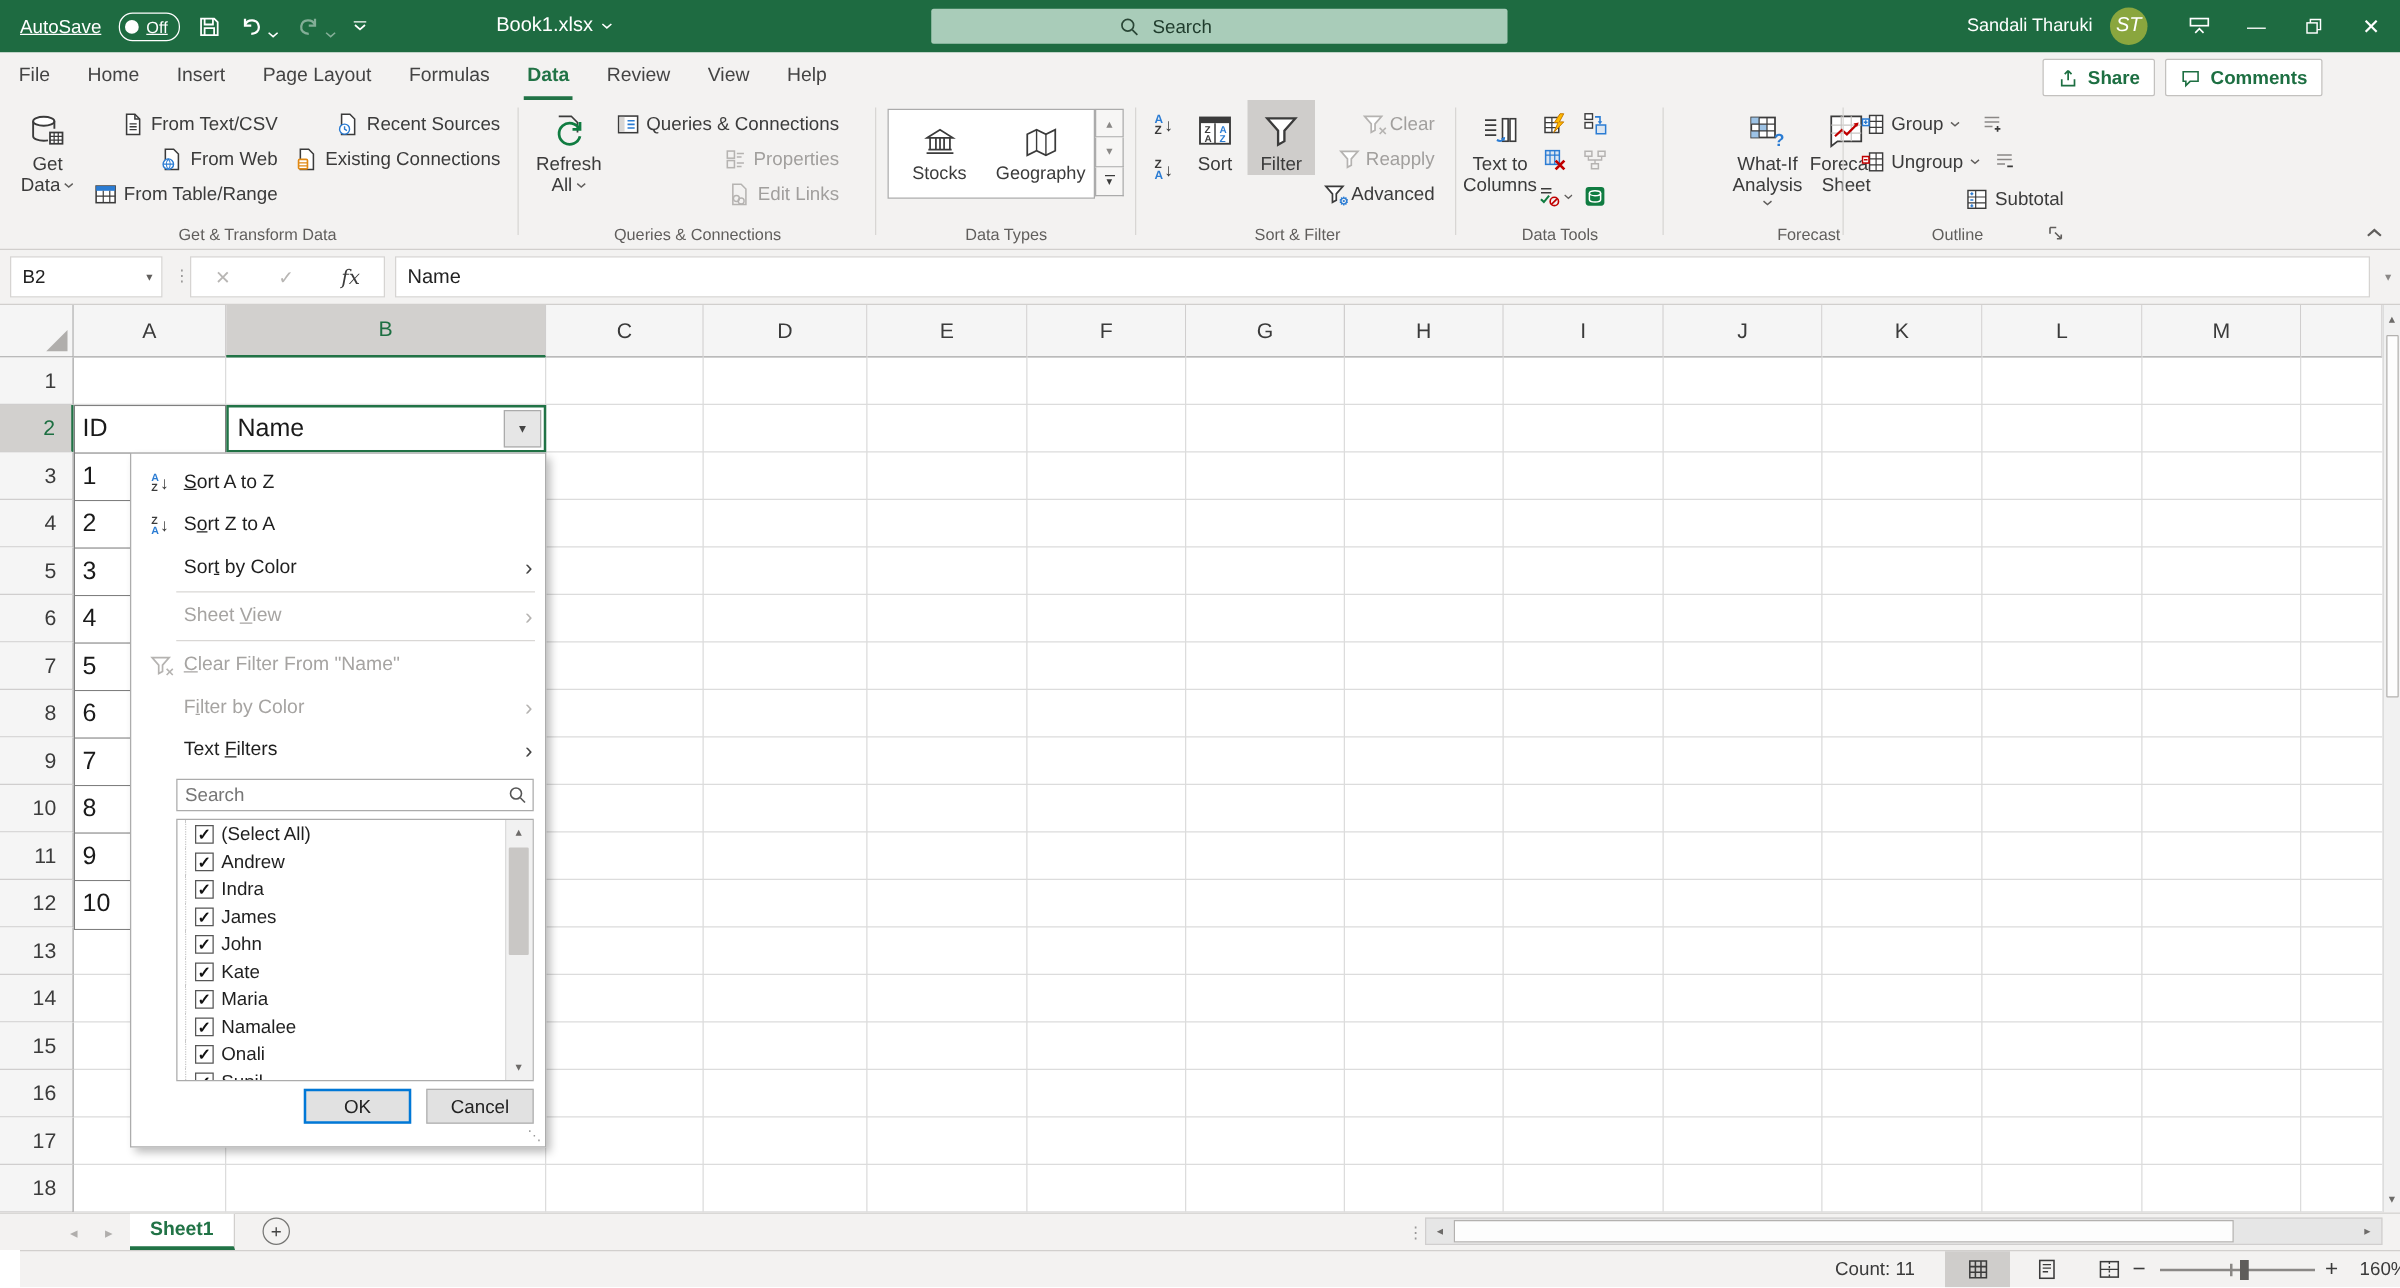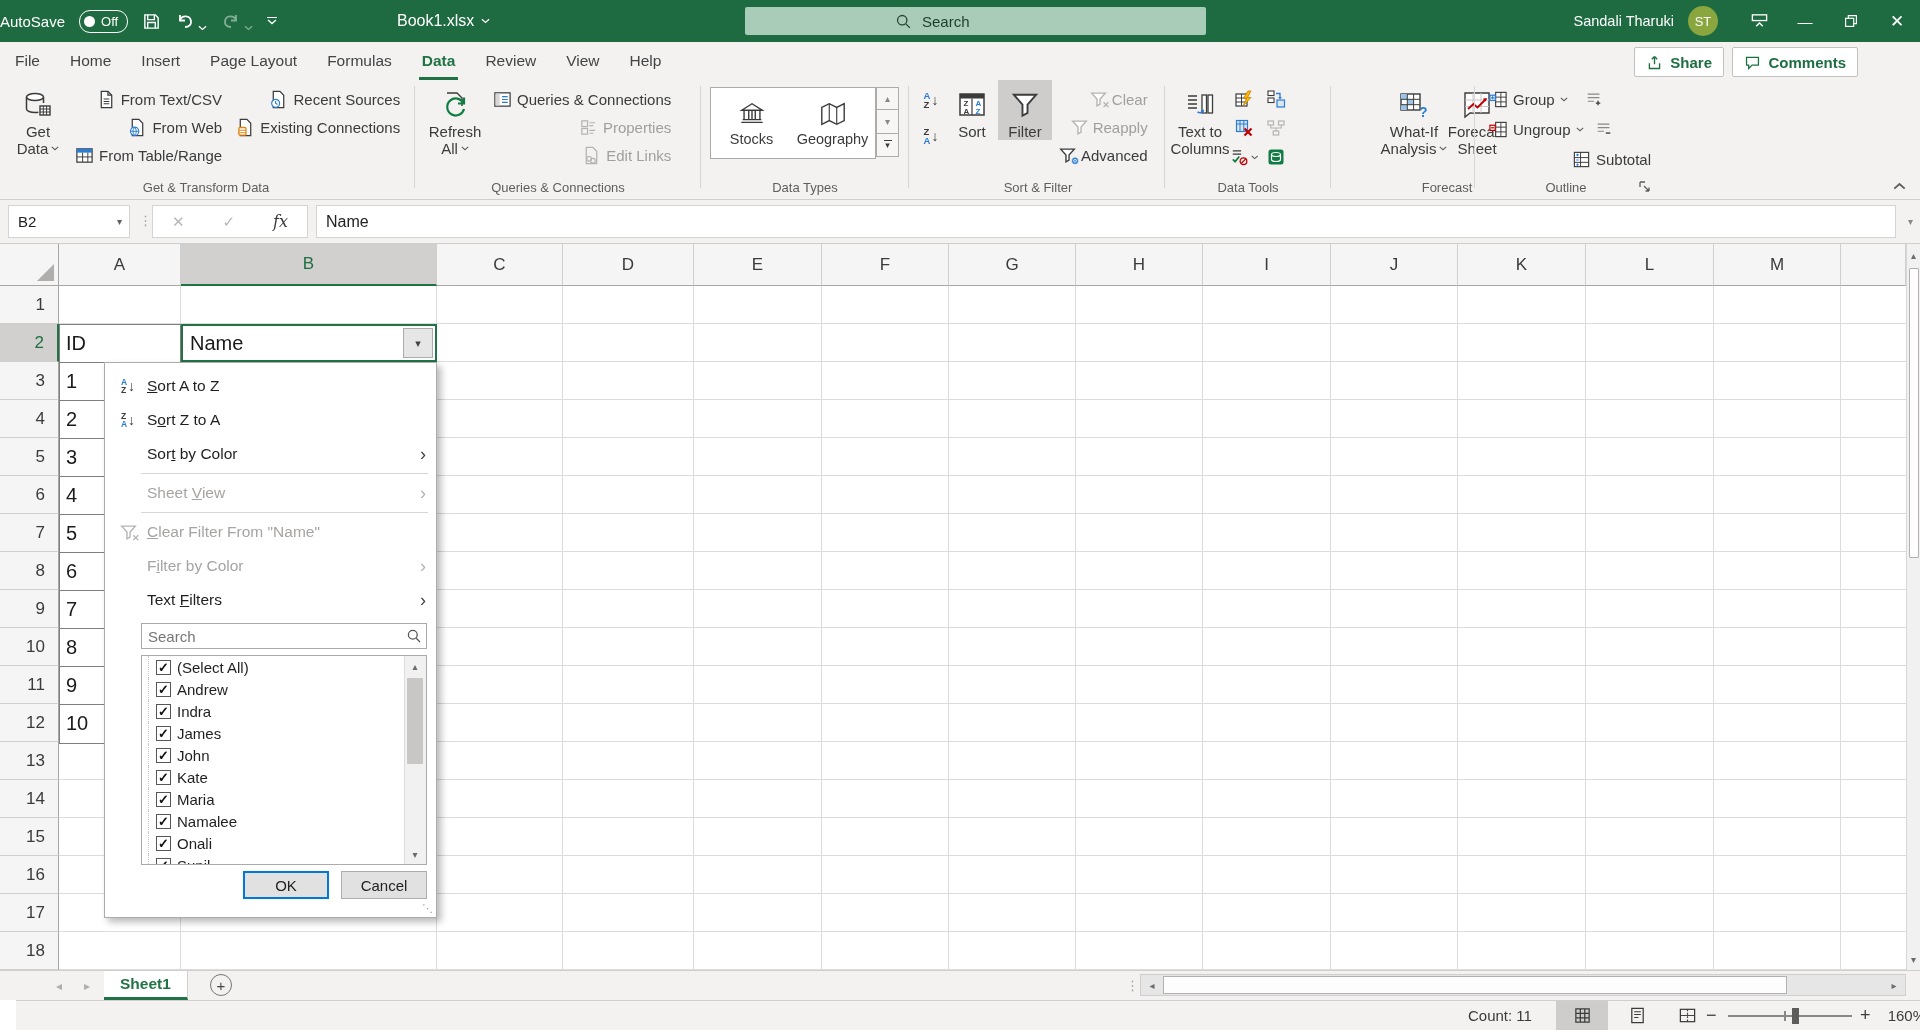--- a/index.html
+++ b/index.html
@@ -3,30 +3,30 @@
 <meta charset="utf-8">
 <style>
   html,body{margin:0;padding:0;background:#fff;font-family:"Liberation Sans",sans-serif;}
   #app{position:relative;width:1920px;height:1030px;overflow:hidden;background:#fff;-webkit-font-smoothing:antialiased;}
   .ab{position:absolute;}
   svg{display:block;}
   .noselect{user-select:none;}
 
   
   #titlebar{left:0;top:0;width:1920px;height:42px;background:#1e6b41;color:#fff;display:flex;align-items:center;}
-  .tb-left{display:flex;align-items:center;gap:14px;padding-left:0;font-size:15px;}
+  .tb-left{display:flex;align-items:center;gap:14px;padding-left:16px;font-size:15px;text-decoration:underline;}
   .pill{display:flex;align-items:center;gap:6px;border:1.5px solid #fff;border-radius:11px;height:21px;padding:0 9px 0 4px;font-size:13px;}
   .pill .dot{width:11px;height:11px;border-radius:50%;background:#fff;}
   .tb-ico{color:#fff;display:flex;align-items:center;}
   .dim{opacity:.45;}
   #doc-title{position:absolute;left:397px;top:0;height:42px;display:flex;align-items:center;gap:7px;font-size:16px;color:#fff;}
   #search-pill{position:absolute;left:745px;top:7px;width:461px;height:28px;background:#a9ccb9;border-radius:2px;display:flex;align-items:center;gap:10px;padding-left:150px;box-sizing:border-box;color:#1f3b2c;font-size:15px;}
   .tb-right{position:absolute;right:0;top:0;height:42px;display:flex;align-items:center;}
   #user-name{font-size:14.5px;margin-right:14px;}
-  #avatar{width:30px;height:30px;border-radius:50%;background:#8aa63e;color:#fff;font-size:13px;display:flex;align-items:center;justify-content:center;margin-right:18px;}
+  #avatar{width:30px;height:30px;border-radius:50%;background:#8aa63e;color:#fff;font-size:16px;display:flex;align-items:center;justify-content:center;margin-right:18px;font-style:italic;}
   .winbtn{width:46px;height:42px;display:flex;align-items:center;justify-content:center;color:#fff;font-size:15px;}
 
   
   #tabrow{left:0;top:42px;width:1920px;height:38px;background:#f3f2f1;display:flex;align-items:stretch;}
   .rtab{padding:0 15px;display:flex;align-items:center;font-size:15.5px;color:#444;position:relative;}
   .rtab.active{color:#217346;font-weight:bold;}
   .rtab.active::after{content:"";position:absolute;left:12px;right:12px;bottom:0;height:3px;background:#217346;}
   .topbtn{position:absolute;top:5px;height:28px;display:flex;align-items:center;gap:7px;border:1px solid #c3c1bf;background:#fff;border-radius:2px;padding:0 11px;font-size:15px;color:#1d6f42;font-weight:600;}
 
   
@@ -699,21 +699,21 @@
 
     <div class="grp" style="left:1378px;width:138px;">
       <div class="grow" style="padding-left:4px;">
         <div class="bigbtn" style="width:64px;">
           <span class="bi">
               <svg width="30" height="30">
                 <use href="#i-whatif"></use>
               </svg>
             </span>
           <span>What-If</span>
-          <span style="display:flex;align-items:center;gap:3px;">
+          <span style="display:flex;align-items:center;gap:3px;flex-direction:column;">
               <span>Analysis</span>
               <svg width="8" height="5" class="chevd">
                 <use href="#i-chev"></use>
               </svg>
             </span>
         </div>
         <div class="bigbtn" style="width:62px;">
           <span class="bi">
               <svg width="30" height="30">
                 <use href="#i-forecast"></use>

